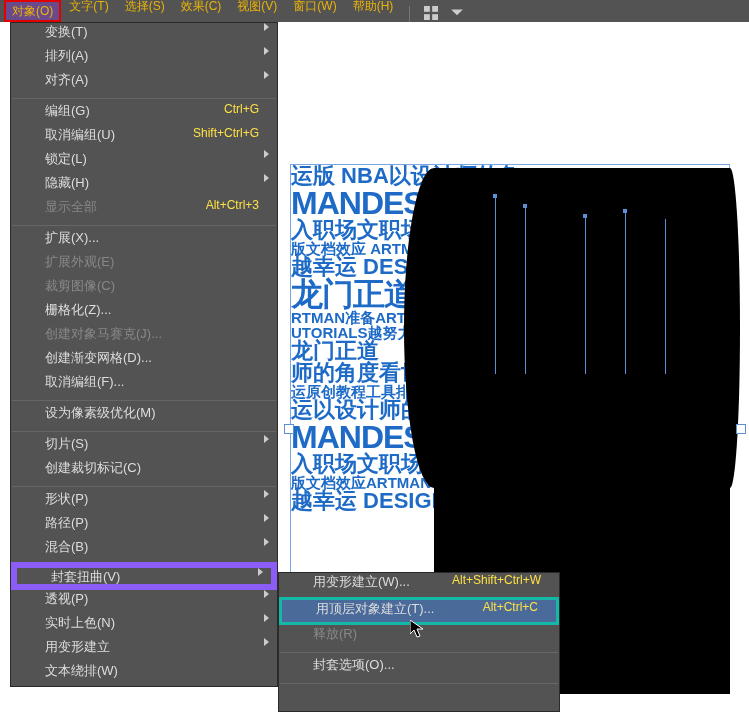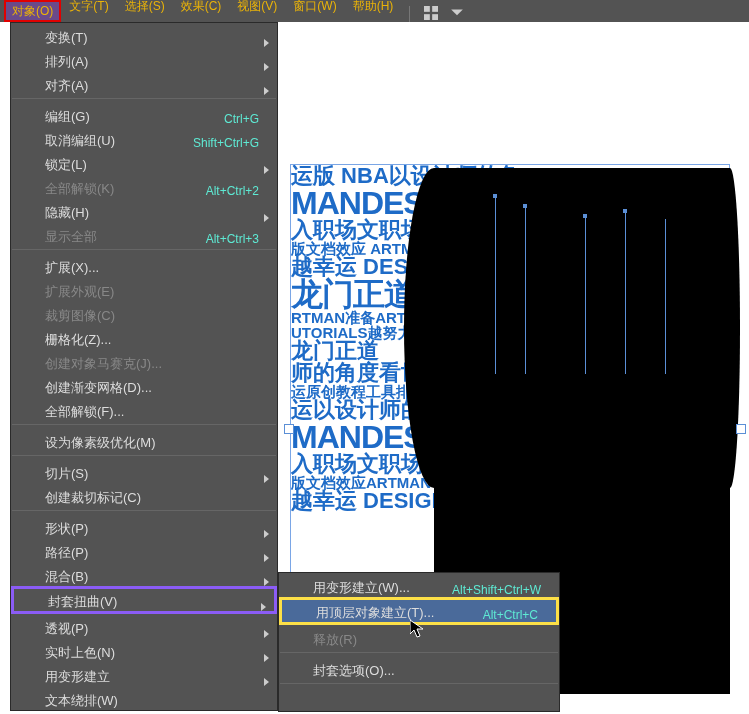--- a/index.html
+++ b/index.html
@@ -20,28 +20,28 @@
 .silh{position:absolute;left:144px;top:4px;width:296px;height:526px;background:#000}
 .silh::before{content:"";position:absolute;left:-30px;top:0;width:60px;height:320px;background:#000;border-radius:50% 0 0 50%/50% 0 0 50%}
 .silh::after{content:"";position:absolute;right:-10px;top:0;width:20px;height:320px;background:#000;border-radius:0 50% 50% 0/0 50% 50% 0}
 .neck{position:absolute;left:200px;top:320px;width:190px;height:210px;background:#000;border-radius:10px 10px 40px 40px}
 .handle{position:absolute;right:0;top:140px;width:10px;height:10px;border:1px solid #5b8fd6;background:#fff}
 .hL{left:-6px;top:260px}.hR{right:-6px;top:260px}
 .marks{position:absolute;left:175px;top:30px;width:250px;height:200px}
 .marks .ln{position:absolute;width:1px;background:#5b8fd6}
 .marks .dot{position:absolute;width:4px;height:4px;background:#5b8fd6}
 .menu{position:absolute;left:10px;top:22px;width:268px;background:#535353;color:#ddd;font-size:13px;z-index:10;border:1px solid #2a2a2a}
-.menu-item{height:24px;display:flex;align-items:flex-end;padding:0 18px 0 34px;position:relative}
+.menu-item{height:24px;display:flex;align-items:flex-start;padding:0 18px 0 34px;position:relative}
 .menu-item.dis{color:#888}
-.menu-item .sc{margin-left:auto;font-size:12px;color:#5eead4}
+.menu-item .sc{margin-left:auto;font-size:12px;color:#fde047}
 .menu-item .arr{position:absolute;right:8px;width:0;height:0;border-left:5px solid #ccc;border-top:4px solid transparent;border-bottom:4px solid transparent}
 .menu-sep{height:1px;background:#404040;margin:3px 1px;border-top:1px solid #666}
-.menu-item.hi{border:3px solid #8b5cf6;height:28px}
+.menu-item.hi{border:6px solid #8b5cf6;height:28px}
 .sub{position:absolute;left:278px;top:572px;width:282px;background:#535353;color:#ddd;font-size:13px;z-index:11;border:1px solid #2a2a2a}
-.sub .menu-item.hi2{background:#4a6a9a;border:3px solid #fde047;height:28px}
+.sub .menu-item.hi2{background:#4a6a9a;border:3px solid #14b8a6;height:28px}
 .cursor{position:absolute;left:410px;top:620px;z-index:20}
 .cursor svg{width:16px;height:20px}
 </style>
 </head>
 <body>
 
 <div class="menubar">
   <div class="menubar-item active">对象(O)</div>
   <div class="menubar-item">文字(T)</div>
   <div class="menubar-item">选择(S)</div>
@@ -122,24 +122,20 @@
       <span class="sc">Ctrl+G</span>
     </div>
   <div class="menu-item">
       <span>取消编组(U)</span>
       <span class="sc">Shift+Ctrl+G</span>
     </div>
   <div class="menu-item">
       <span>锁定(L)</span>
       <span class="arr"></span>
     </div>
-  <div class="menu-item dis">
-      <span>全部解锁(K)</span>
-      <span class="sc">Alt+Ctrl+2</span>
-    </div>
   <div class="menu-item">
       <span>隐藏(H)</span>
       <span class="arr"></span>
     </div>
   <div class="menu-item dis">
       <span>显示全部</span>
       <span class="sc">Alt+Ctrl+3</span>
     </div>
   <div class="menu-sep"></div>
   <div class="menu-item">
@@ -154,21 +150,21 @@
   <div class="menu-item">
       <span>栅格化(Z)...</span>
     </div>
   <div class="menu-item dis">
       <span>创建对象马赛克(J)...</span>
     </div>
   <div class="menu-item">
       <span>创建渐变网格(D)...</span>
     </div>
   <div class="menu-item">
-      <span>全部解锁(F)...</span>
+      <span>取消编组(F)...</span>
     </div>
   <div class="menu-sep"></div>
   <div class="menu-item">
       <span>设为像素级优化(M)</span>
     </div>
   <div class="menu-sep"></div>
   <div class="menu-item">
       <span>切片(S)</span>
       <span class="arr"></span>
     </div>

